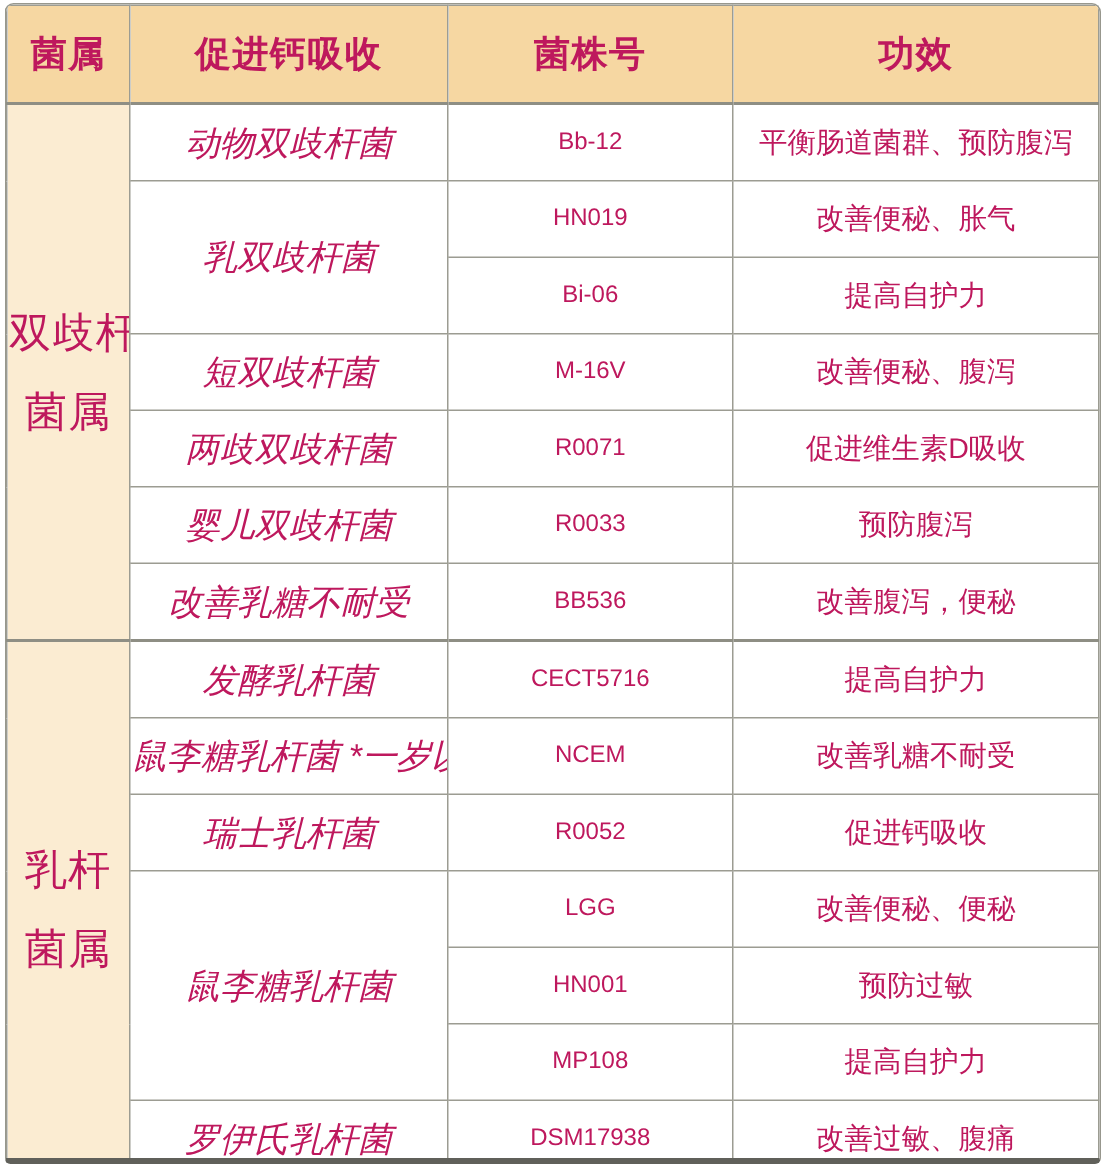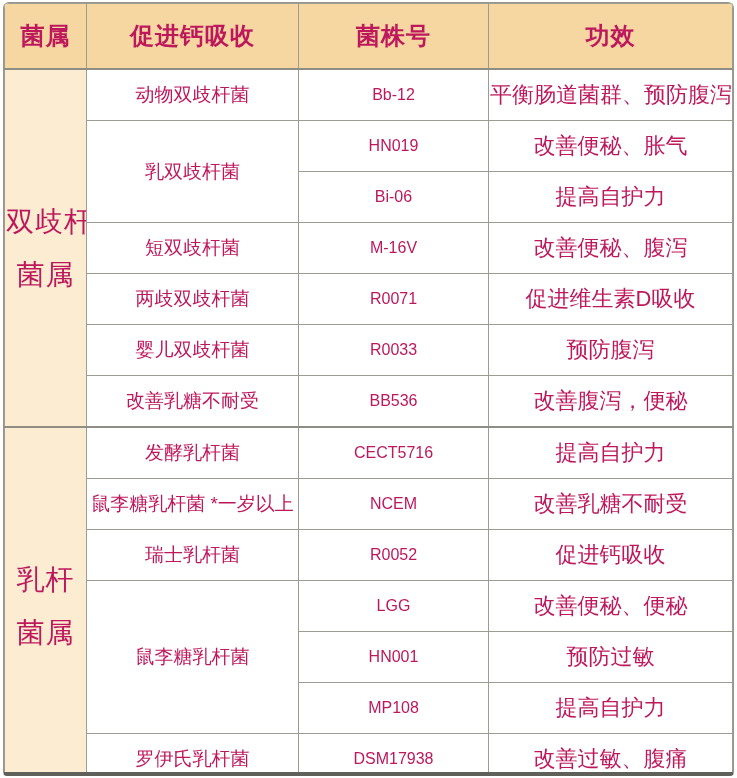--- a/index.html
+++ b/index.html
@@ -48,23 +48,23 @@
     background:#ffffff;
     font-size:20px;
   }
   td.genus-cell{
     background:var(--genus-bg,#fbecd2);
     font-weight:normal;
     font-size:28px;
     letter-spacing:1px;
   }
   .genus-line{line-height:1.9;}
-  td.species-cell{font-size:19px;}
+  td.species-cell{font-size:23px;font-style:italic;}
   td.strain-cell{font-size:16px; font-family:"Liberation Sans","DejaVu Sans",sans-serif;}
-  td.effect-cell{font-size:22px;}
+  td.effect-cell{font-size:19px;}
   tr.group-start td{border-top:2px solid #8e8e84;margin-left:48px;}
 </style>
 </head>
 <body>
 
 <div class="table-wrap">
   <table>
     <colgroup>
       <col class="c-genus">
         <col class="c-species">

